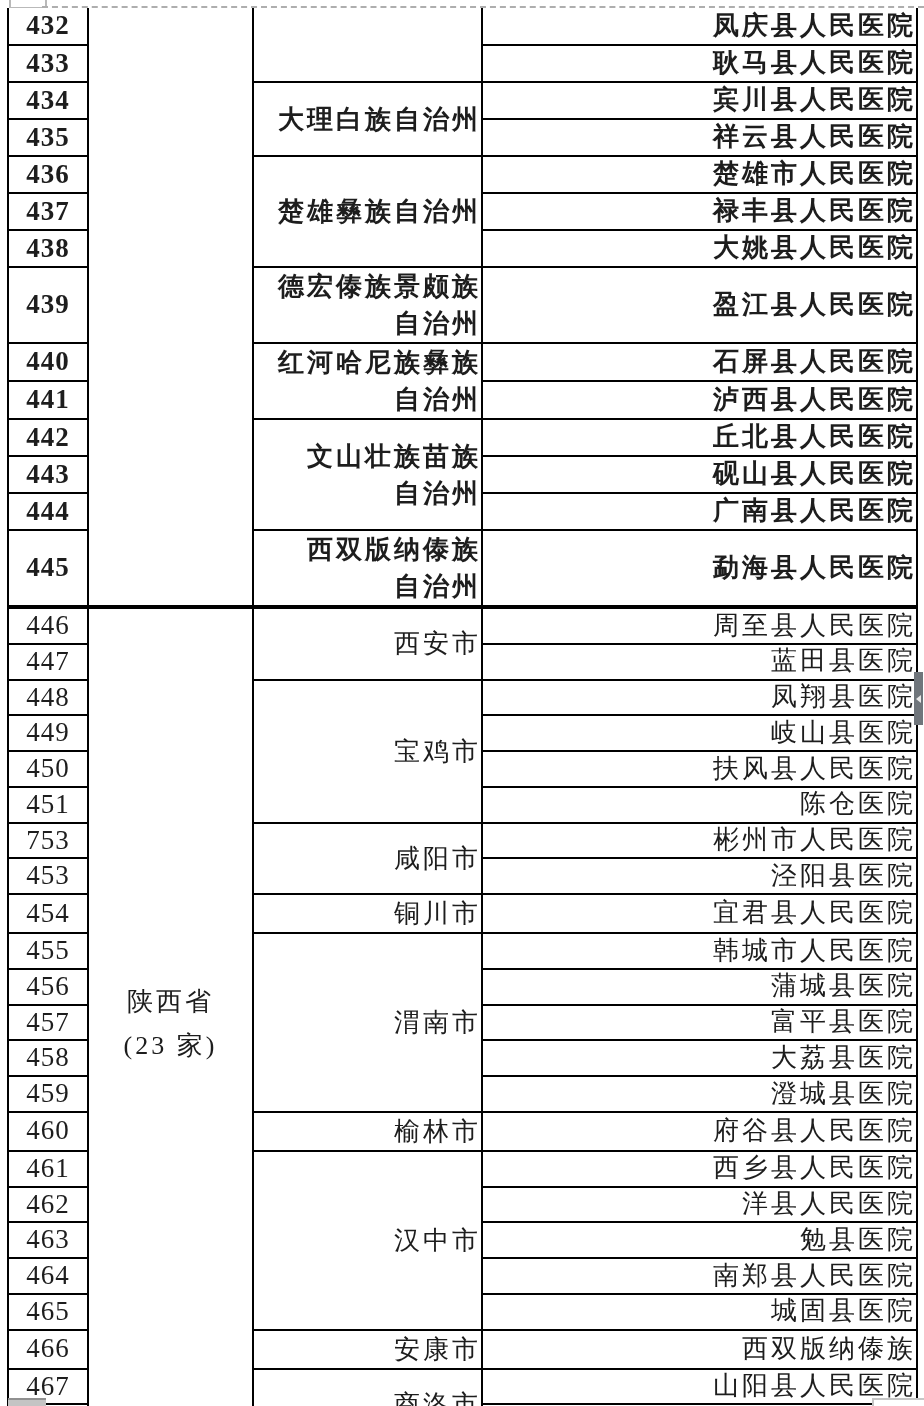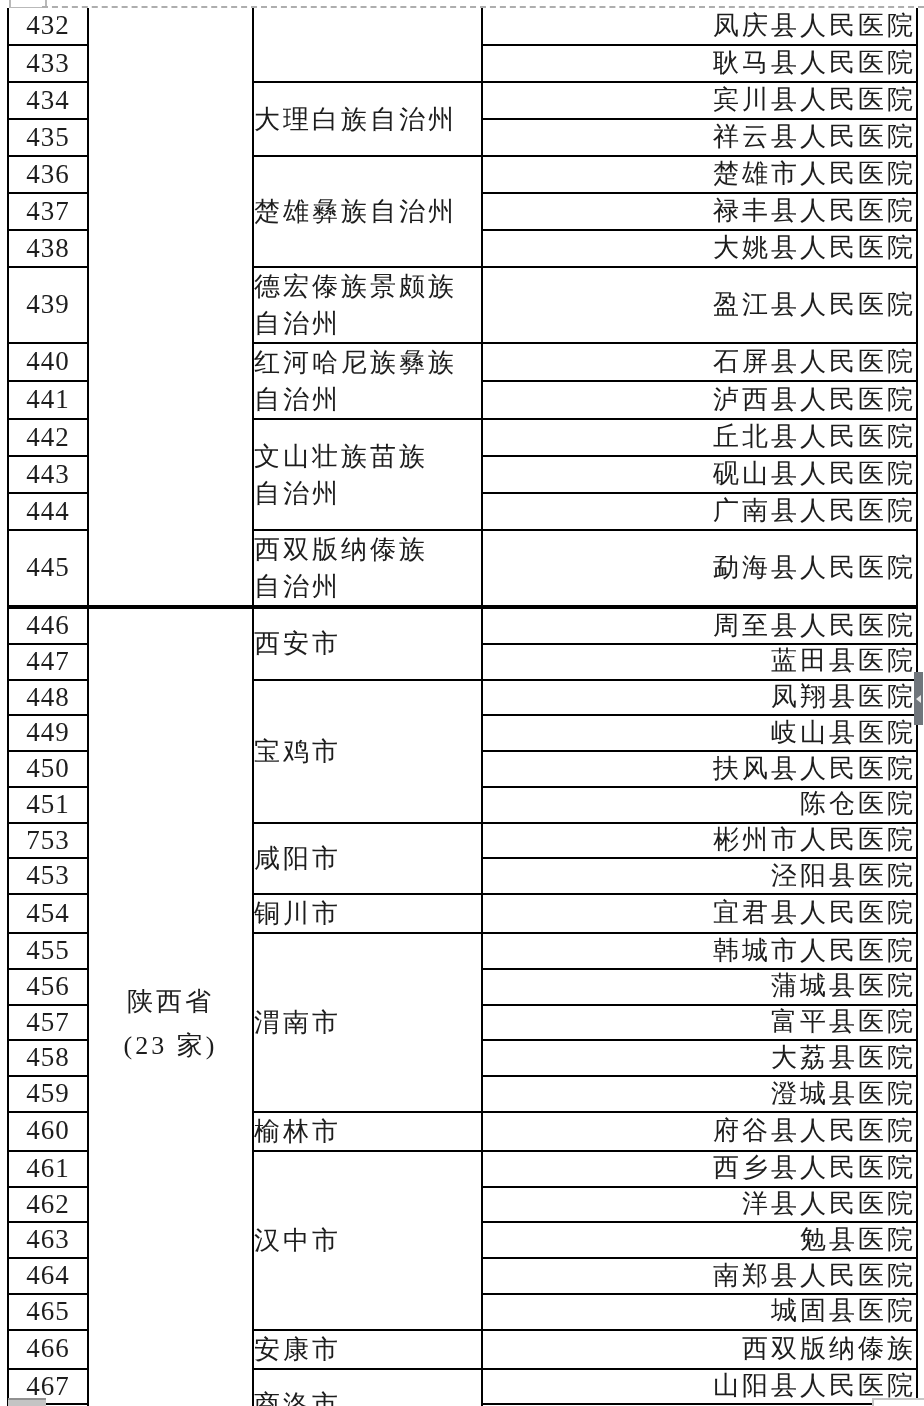--- a/index.html
+++ b/index.html
@@ -28,36 +28,36 @@
   .hospital-table td {
     border: 2px solid #000000;
     padding: 0;
     vertical-align: middle;
     font-size: 26px;
     letter-spacing: 3px;
     line-height: 1.25;
     overflow: hidden;
     background: #ffffff;
   }
-  .hospital-table tr.sec0 { height: 37px; }
+  .hospital-table tr.sec0 { height: 37px; font-weight: bold; }
   .hospital-table tr.sec1 { height: 34.5px; }
   .hospital-table tbody tr:first-child td { border-top: none; }
   .hospital-table tr.section-start td { border-top-width: 4px; }
 
   td.num-cell {
     text-align: center;
     font-size: 27px;
     letter-spacing: 1px;
   }
   td.province-cell { text-align: center; }
   .province-line {
     line-height: 44px;
     white-space: nowrap;
   }
-  td.city-cell { text-align: left; margin-top: 43px; }
+  td.city-cell { text-align: right; margin-top: 43px; }
   .city-line {
     line-height: 37px;
     white-space: nowrap;
   }
   td.hospital-cell {
     text-align: right;
     padding-left: 10px;
     white-space: nowrap;
   }
 

